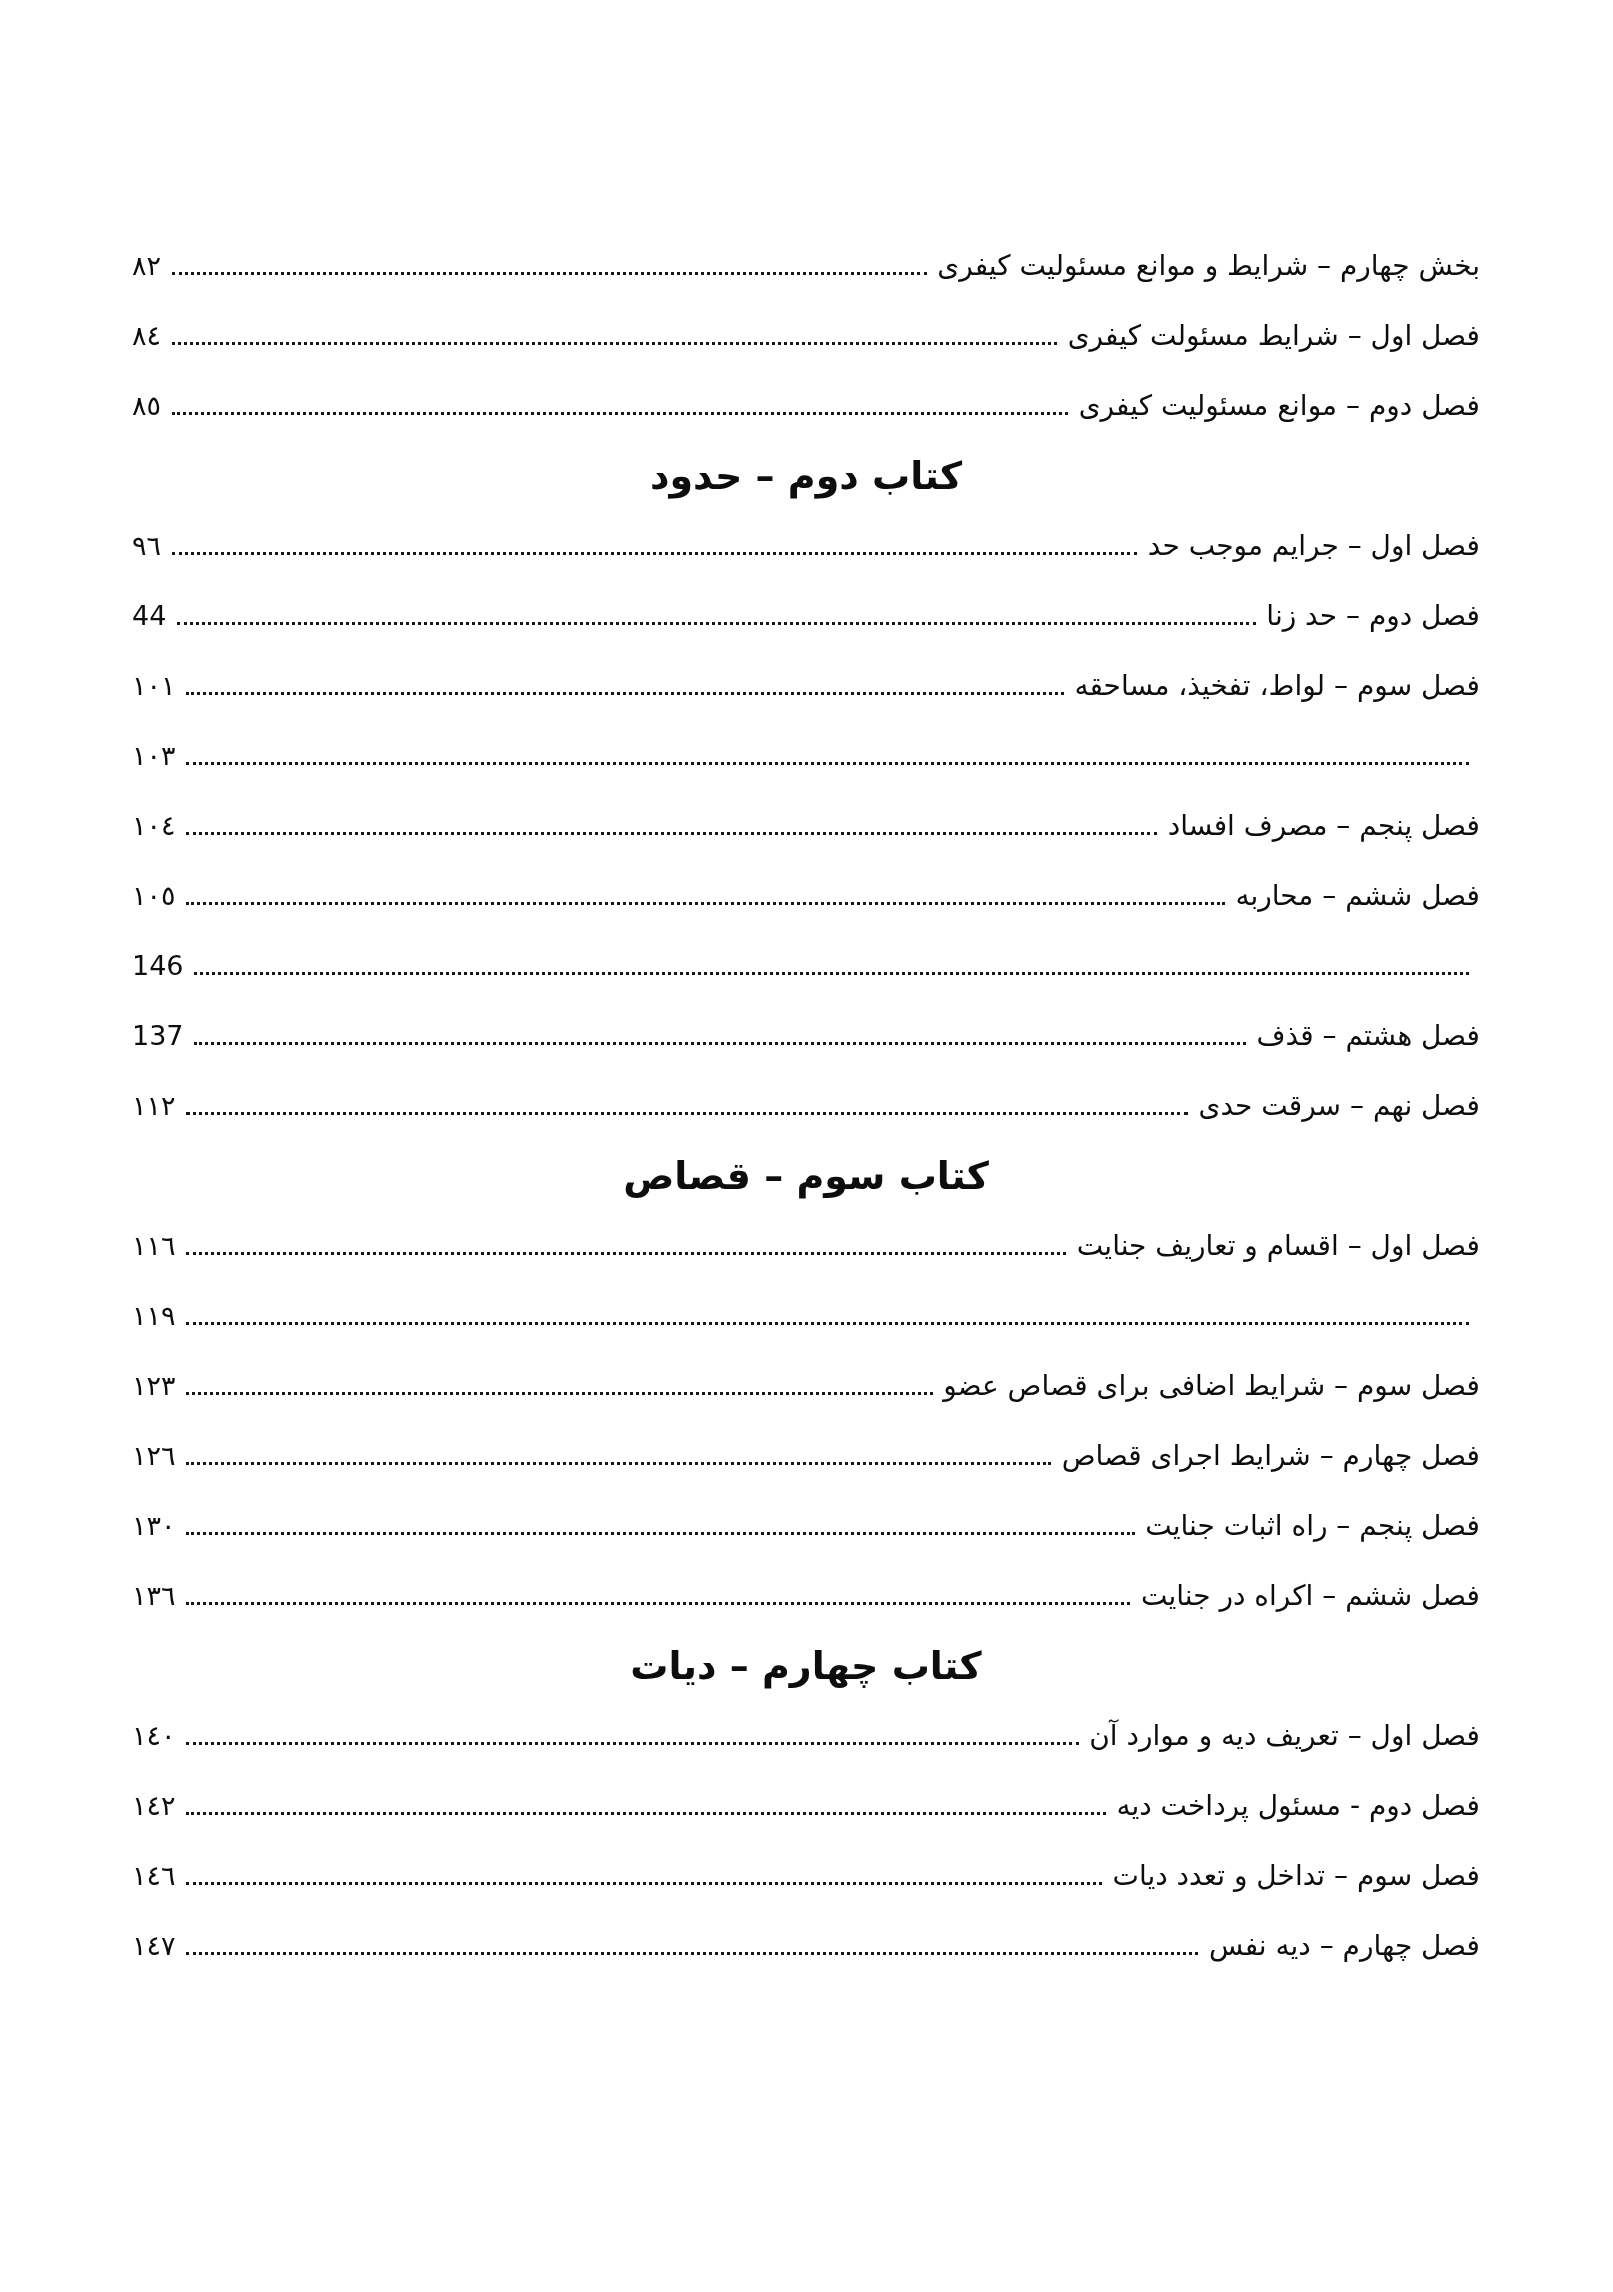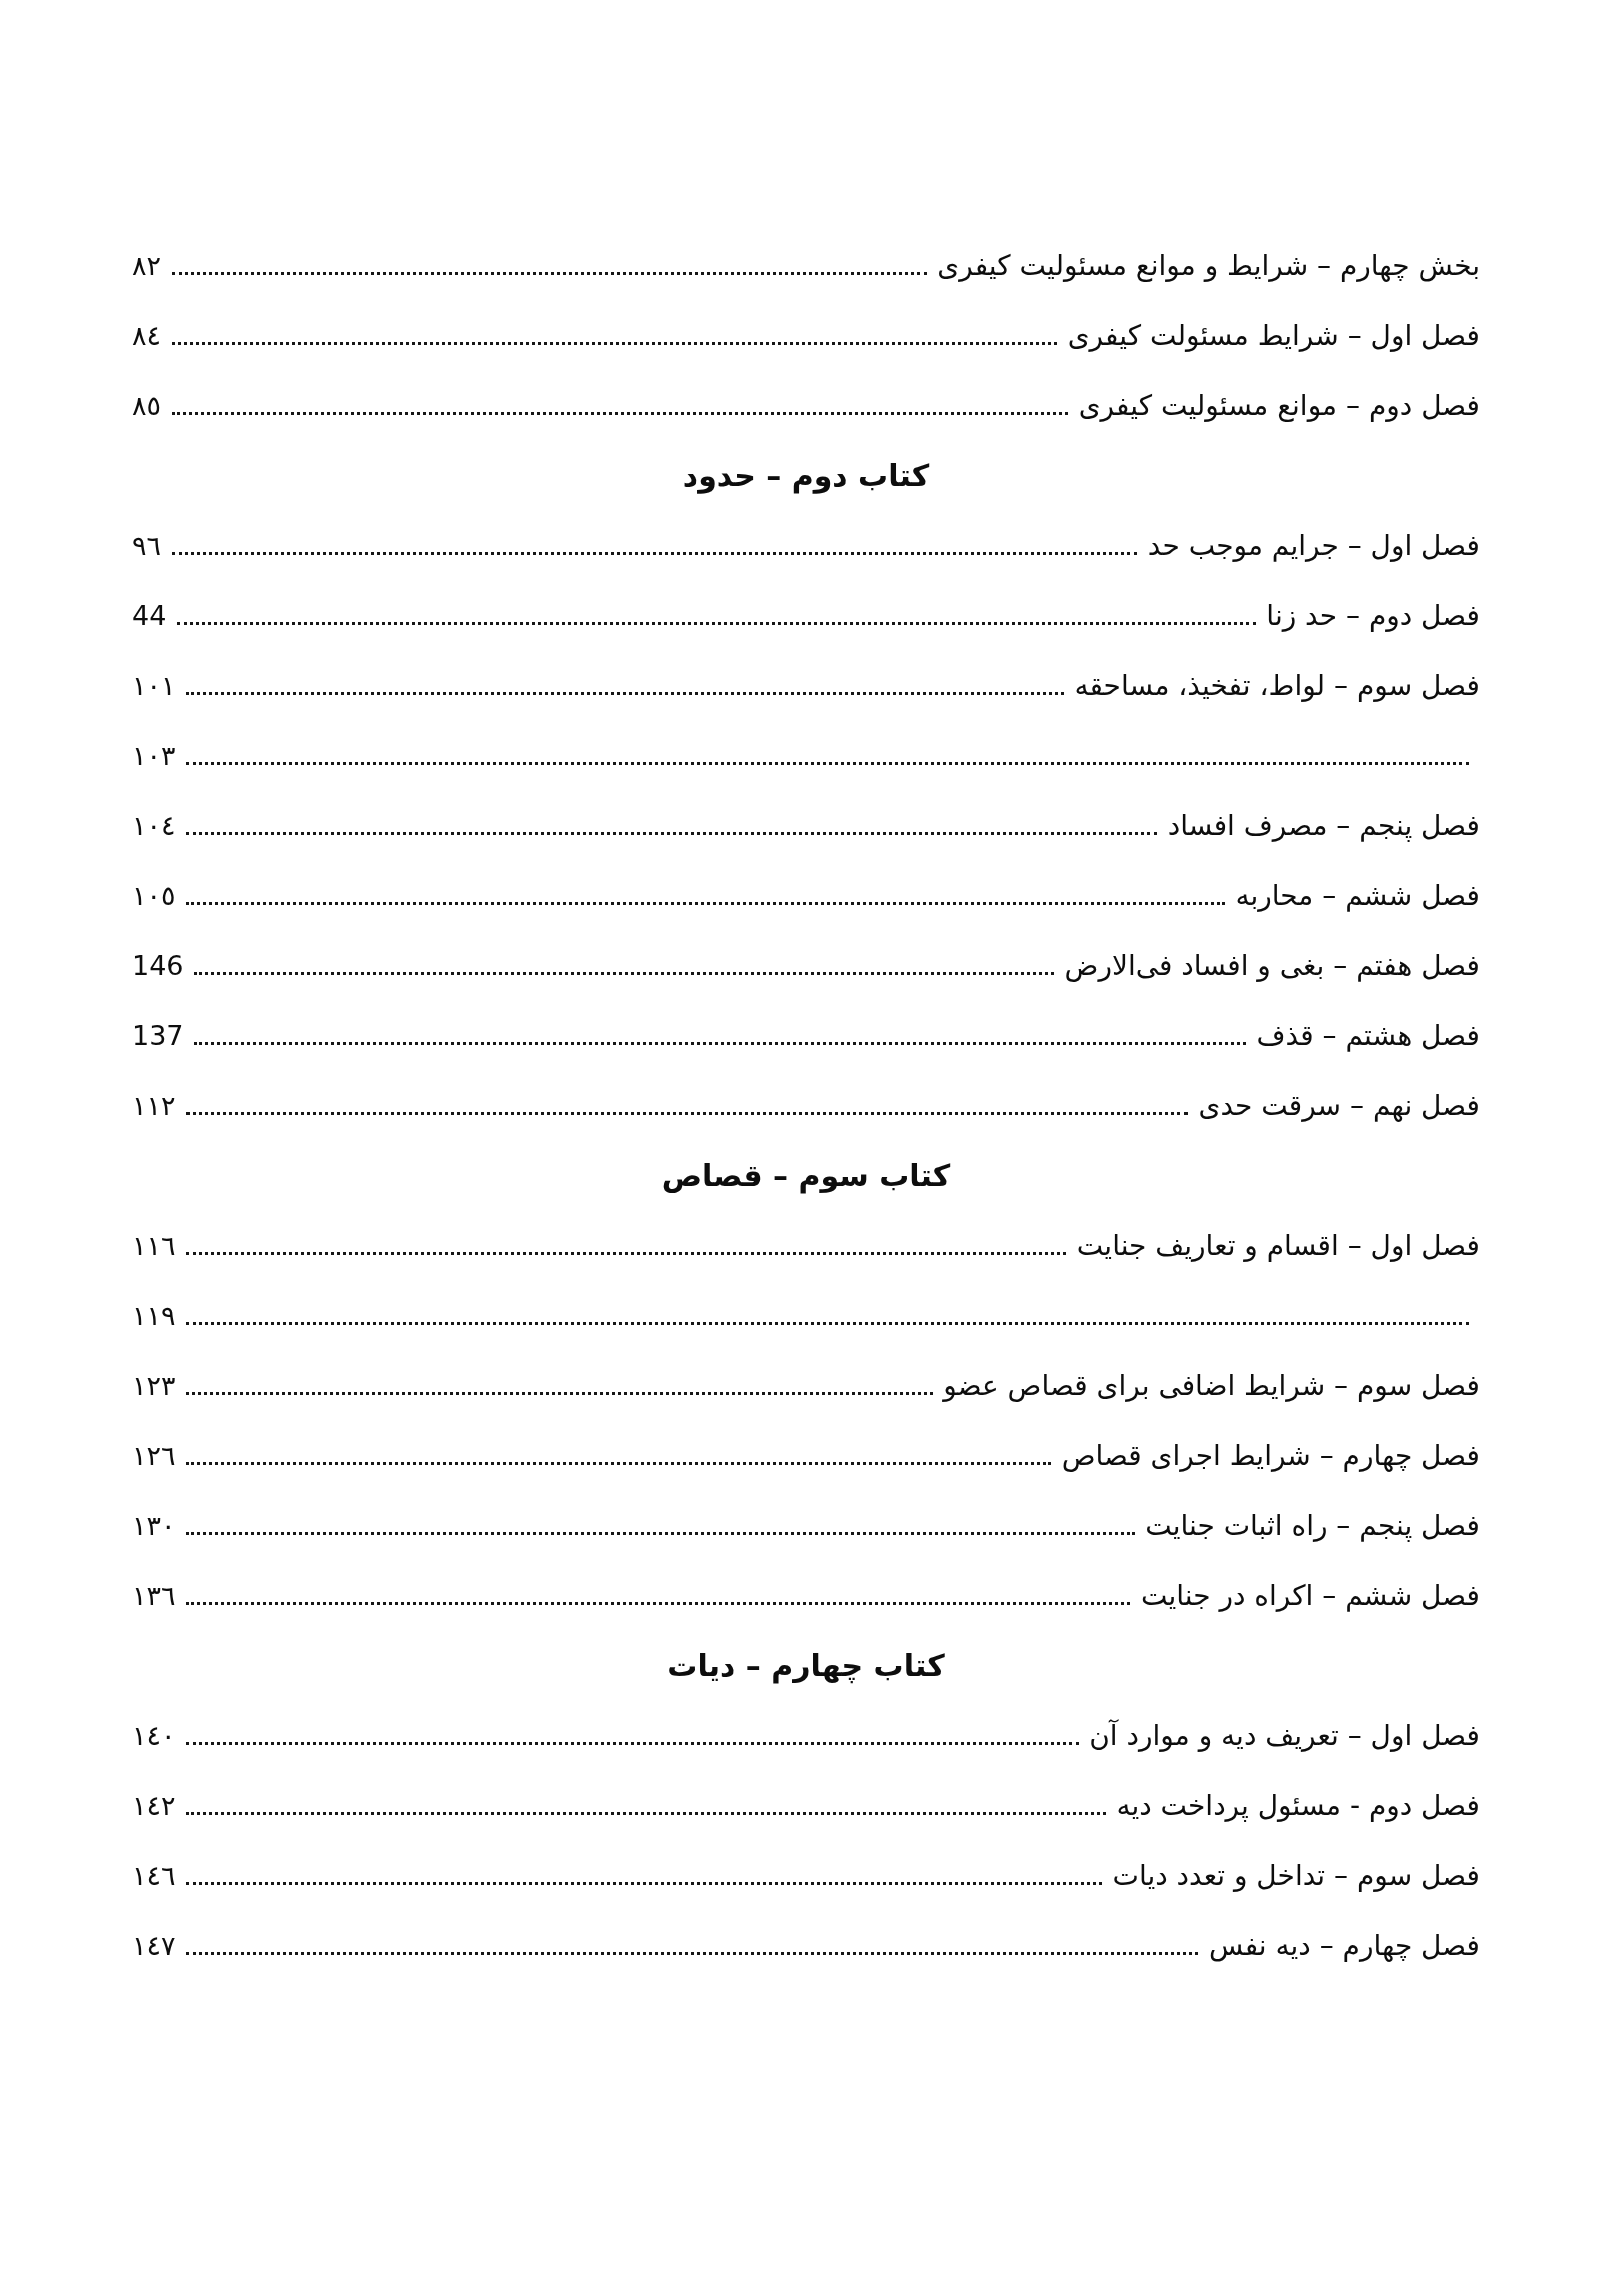--- a/index.html
+++ b/index.html
@@ -39,21 +39,21 @@
     min-width: 27px;
   }
   .toc-row .page-num {
     flex: 0 0 auto;
     font-size: 27px;
   }
   .book-heading {
     height: 70px;
     line-height: 70px;
     text-align: center;
-    font-size: 30px;
+    font-size: 38px;
     font-weight: bold;
     white-space: nowrap;
   }
 </style>
 </head>
 <body>
 
 <div class="page">
   <div>
       <div class="toc-row">
@@ -95,21 +95,20 @@
         <span class="entry-title">فصل پنجم – مصرف افساد</span>
         <span class="leader"></span>
         <span class="page-num">١٠٤</span>
       </div>
       <div class="toc-row">
         <span class="entry-title">فصل ششم – محاربه</span>
         <span class="leader"></span>
         <span class="page-num">١٠٥</span>
       </div>
       <div class="toc-row">
-        <span class="entry-title">فصل هفتم – بغی و افساد فی‌الارض</span>
         <span class="leader"></span>
         <span class="page-num">146</span>
       </div>
       <div class="toc-row">
         <span class="entry-title">فصل هشتم – قذف</span>
         <span class="leader"></span>
         <span class="page-num">137</span>
       </div>
       <div class="toc-row">
         <span class="entry-title">فصل نهم – سرقت حدی</span>

